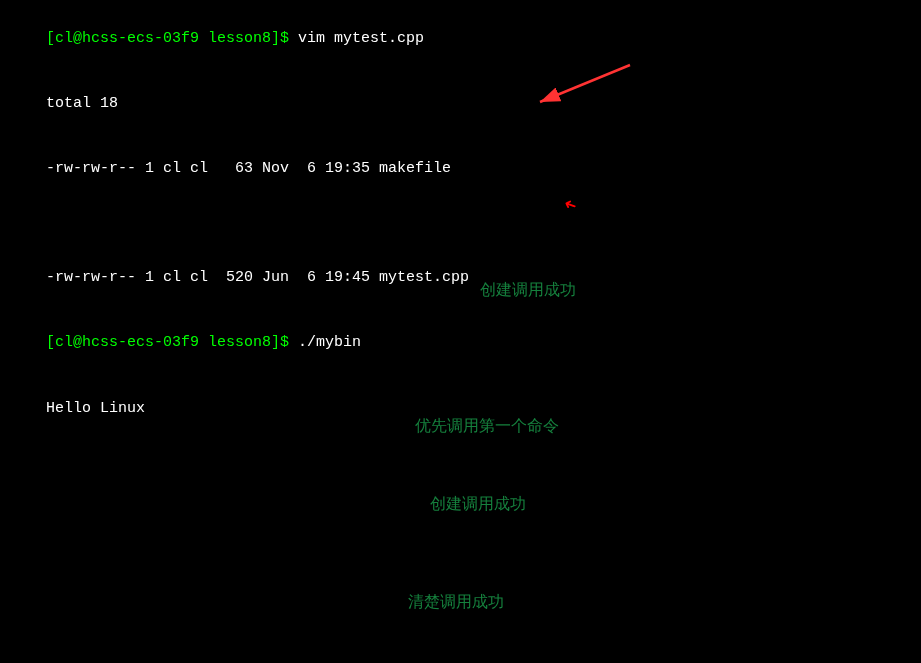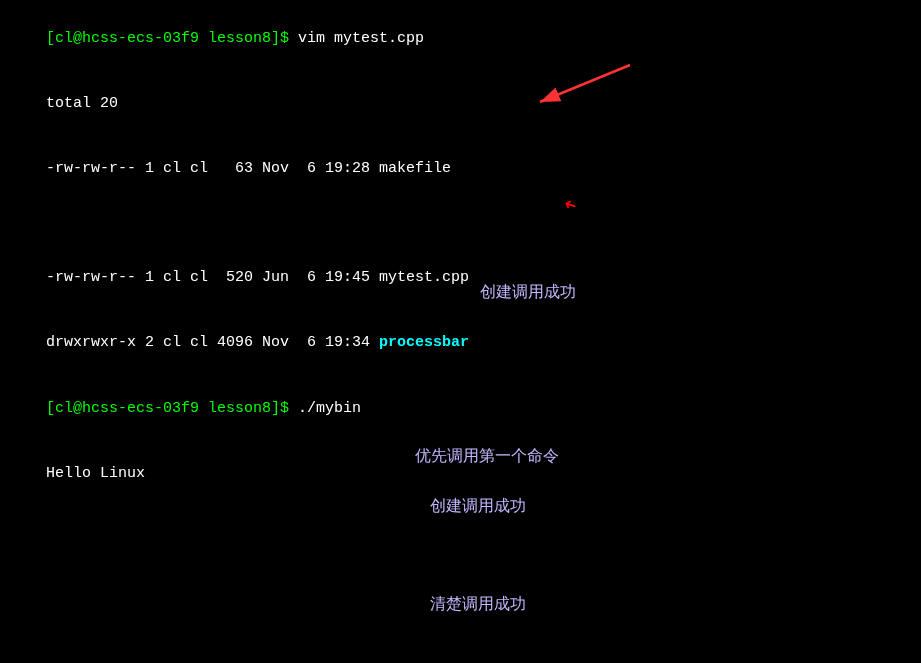--- a/index.html
+++ b/index.html
@@ -42,74 +42,71 @@
       color: #ffffff;
     }
 
     .cyan {
       color: #00ffff;
       font-weight: bold;
     }
 
     .annotation {
       position: absolute;
-      color: #c4b5fd;
+      color: #15803d;
       font-size: 16px;
-      font-family: Liberation Sans, sans-serif;
+      font-family: Liberation Mono, monospace;
       white-space: nowrap;
     }
 
     .arrow {
       position: absolute;
       color: #ff0000;
       font-size: 20px;
     }
   </style>
 </head>
 <body>
 
 <div class="terminal">
 
   <span class="line">
     <span class="prompt">[cl@hcss-ecs-03f9 lesson8]$ </span><span class="cmd">vim mytest.cpp</span>
   </span>
 
 
   <span class="line">
-    <span>total 20</span>
+    <span>total 18</span>
   </span>
 
   <span class="line">
-    <span>-rw-rw-r-- 1 cl cl   63 Nov  6 19:28 makefile</span>
+    <span>-rw-rw-r-- 1 cl cl   63 Nov  6 19:35 makefile</span>
     
     <span class="arrow" style="position:absolute; left:555px; top:52px; transform:rotate(200deg);">➜</span>
   </span>
 
   <span class="line">
     <span>-rw-rw-r-- 1 cl cl  520 Jun  6 19:45 mytest.cpp</span>
   </span>
 
-  <span class="line">
-    <span>drwxrwxr-x 2 cl cl 4096 Nov  6 19:34 </span><span class="cyan">processbar</span>
-  </span>
 
 
 
   <span class="line">
     <span class="prompt">[cl@hcss-ecs-03f9 lesson8]$ </span><span class="cmd">./mybin</span>
   </span>
 
   <span class="line">
     <span>Hello Linux</span>
   </span>
 
   <span class="annotation" style="top: 280px; left: 480px;">创建调用成功</span>
-  <span class="annotation" style="top: 444px; left: 415px;">优先调用第一个命令</span>
+  <span class="annotation" style="top: 416px; left: 415px;">优先调用第一个命令</span>
   <span class="annotation" style="top: 494px; left: 430px;">创建调用成功</span>
-  <span class="annotation" style="top: 592px; left: 430px;">清楚调用成功</span>
+  <span class="annotation" style="top: 592px; left: 408px;">清楚调用成功</span>
 
   <svg style="position:absolute; top:60px; left:520px; width:120px; height:50px;">
     <defs>
       <marker id="arrowhead" markerWidth="8" markerHeight="6" refX="8" refY="3" orient="auto">
         <polygon points="0 0, 8 3, 0 6" fill="#ff3333"></polygon>
       </marker>
     </defs>
     <line x1="110" y1="5" x2="20" y2="42" stroke="#ff3333" stroke-width="2.5" marker-end="url(#arrowhead)"></line>
   </svg>
 

